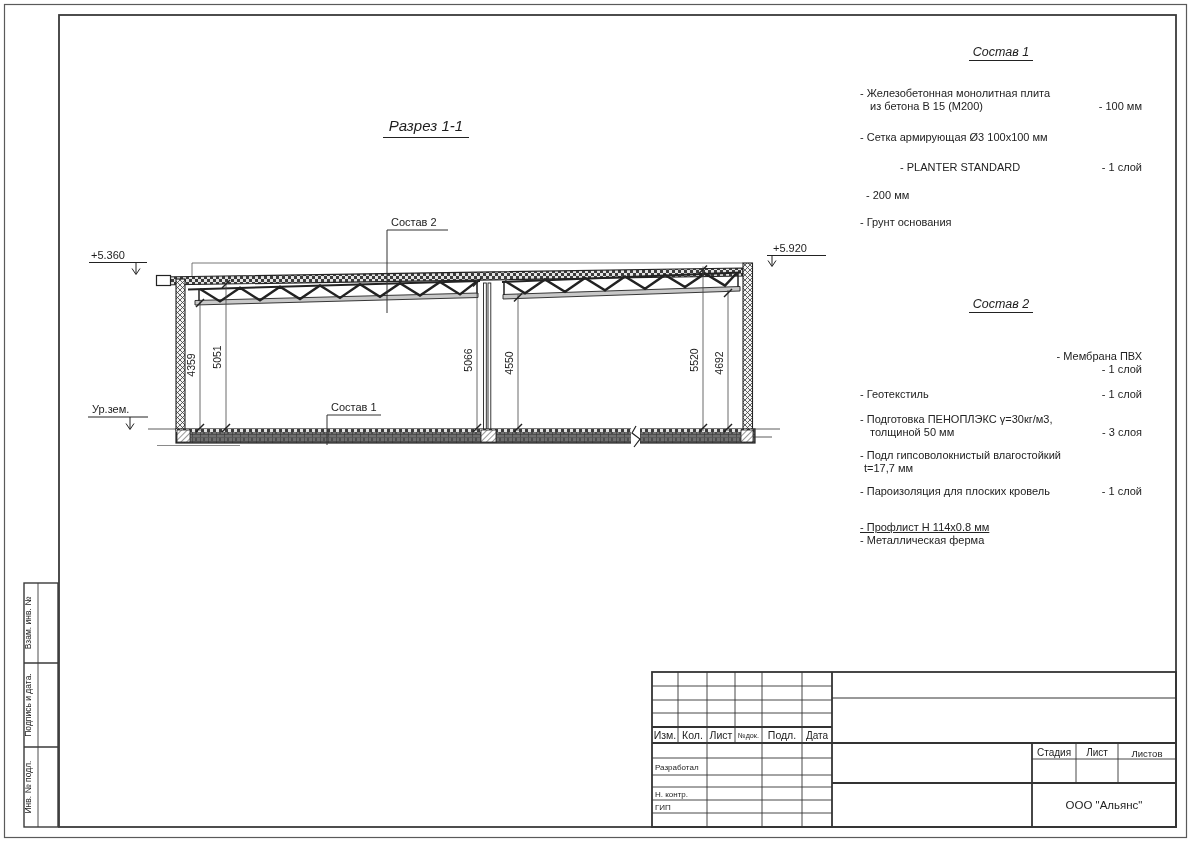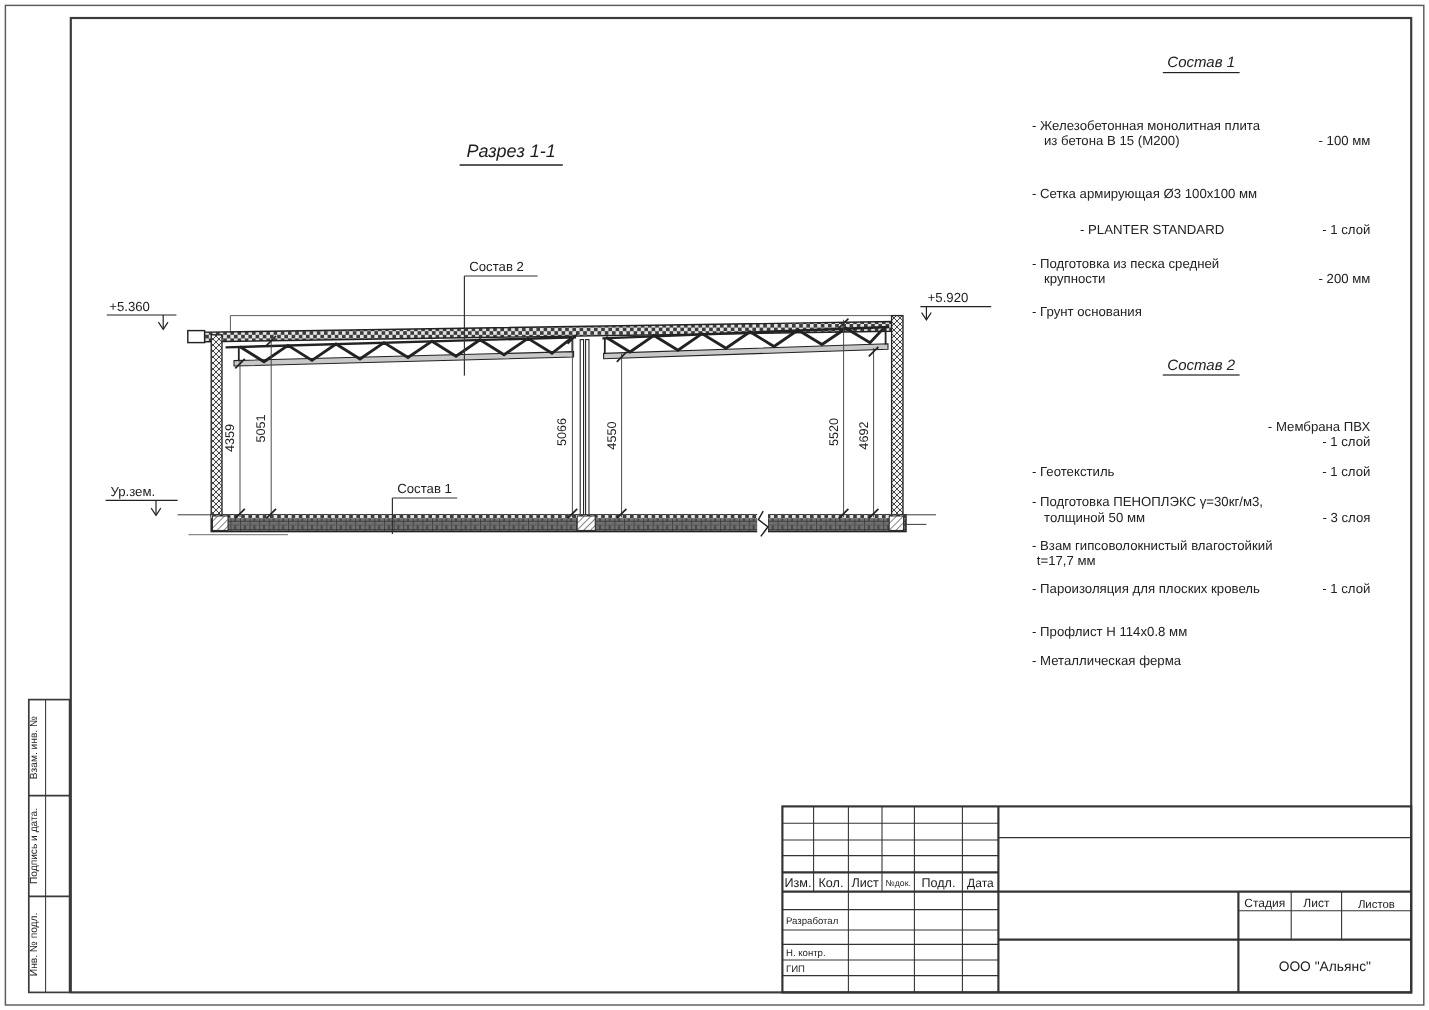--- a/index.html
+++ b/index.html
@@ -8,25 +8,25 @@
     font-family:"Liberation Sans", sans-serif;color:#1d1d1d;overflow:hidden;
   }
   svg text{font-family:"Liberation Sans", sans-serif;fill:#1d1d1d;}
   
   .spec{position:absolute;width:282px;font-size:11px;line-height:13px;color:#222;}
   .spec-title{text-align:center;font-style:italic;font-size:12.5px;}
   .spec-title span{border-bottom:1px solid #222;padding:0 4px 1px 4px;}
   .spec-item{display:flex;justify-content:space-between;align-items:flex-end;}
   .spec-text .l2{padding-left:10px;}
   .spec-val{white-space:nowrap;padding-left:6px;}
-  .s1 .i1{margin-top:40px;} .s1 .i2{margin-top:31px;} .s1 .i3{margin-top:17px;margin-left:40px;}
+  .s1 .i1{margin-top:28px;} .s1 .i2{margin-top:18px;} .s1 .i3{margin-top:17px;margin-left:40px;}
   .s1 .i4{margin-top:15px;} .s1 .i5{margin-top:14px;}
   .s2 .i1{margin-top:39px;flex-direction:column;} .s2 .i2{margin-top:12px;} .s2 .i3{margin-top:12px;}
-  .s2 .i4{margin-top:10px;} .s2 .i5{margin-top:10px;} .s2 .i6{margin-top:23px;}
-  .s2 .i7{margin-top:11px;}
+  .s2 .i4{margin-top:10px;} .s2 .i5{margin-top:10px;} .s2 .i6{margin-top:23px;text-decoration:underline;}
+  .s2 .i7{}
 </style>
 </head>
 <body>
 
 <div class="sheet">
 
 <svg width="1191" height="842" viewBox="0 0 1191 842" style="position:absolute;left:0;top:0;">
   <defs>
     <pattern id="roofHatch" width="6" height="6" patternUnits="userSpaceOnUse">
       <rect width="6" height="6" fill="#e3e3e3"></rect>
@@ -243,24 +243,20 @@
         </div>
     <div class="spec-val"></div>
   </div>
   <div class="spec-item i3">
     <div class="spec-text">
           <div class="l1">- PLANTER STANDARD</div>
         </div>
     <div class="spec-val">- 1  слой</div>
   </div>
   <div class="spec-item i4">
-    <div class="spec-text">
-          <div class="l1">- Подготовка из песка средней</div>
-          <div class="l2">крупности</div>
-        </div>
     <div class="spec-val">- 200 мм</div>
   </div>
   <div class="spec-item i5">
     <div class="spec-text">
           <div class="l1">- Грунт основания</div>
         </div>
     <div class="spec-val"></div>
   </div>
 </div>
 
@@ -280,21 +276,21 @@
   </div>
   <div class="spec-item i3">
     <div class="spec-text">
           <div class="l1">- Подготовка ПЕНОПЛЭКС γ=30кг/м3,</div>
           <div class="l2">толщиной 50 мм</div>
         </div>
     <div class="spec-val">- 3 слоя</div>
   </div>
   <div class="spec-item i4">
     <div class="spec-text">
-          <div class="l1">- Взам гипсоволокнистый влагостойкий</div>
+          <div class="l1">- Подл гипсоволокнистый влагостойкий</div>
           <div class="l2" style="padding-left:4px;">t=17,7 мм</div>
         </div>
     <div class="spec-val"></div>
   </div>
   <div class="spec-item i5">
     <div class="spec-text">
           <div class="l1">- Пароизоляция для плоских кровель</div>
         </div>
     <div class="spec-val">- 1 слой</div>
   </div>

